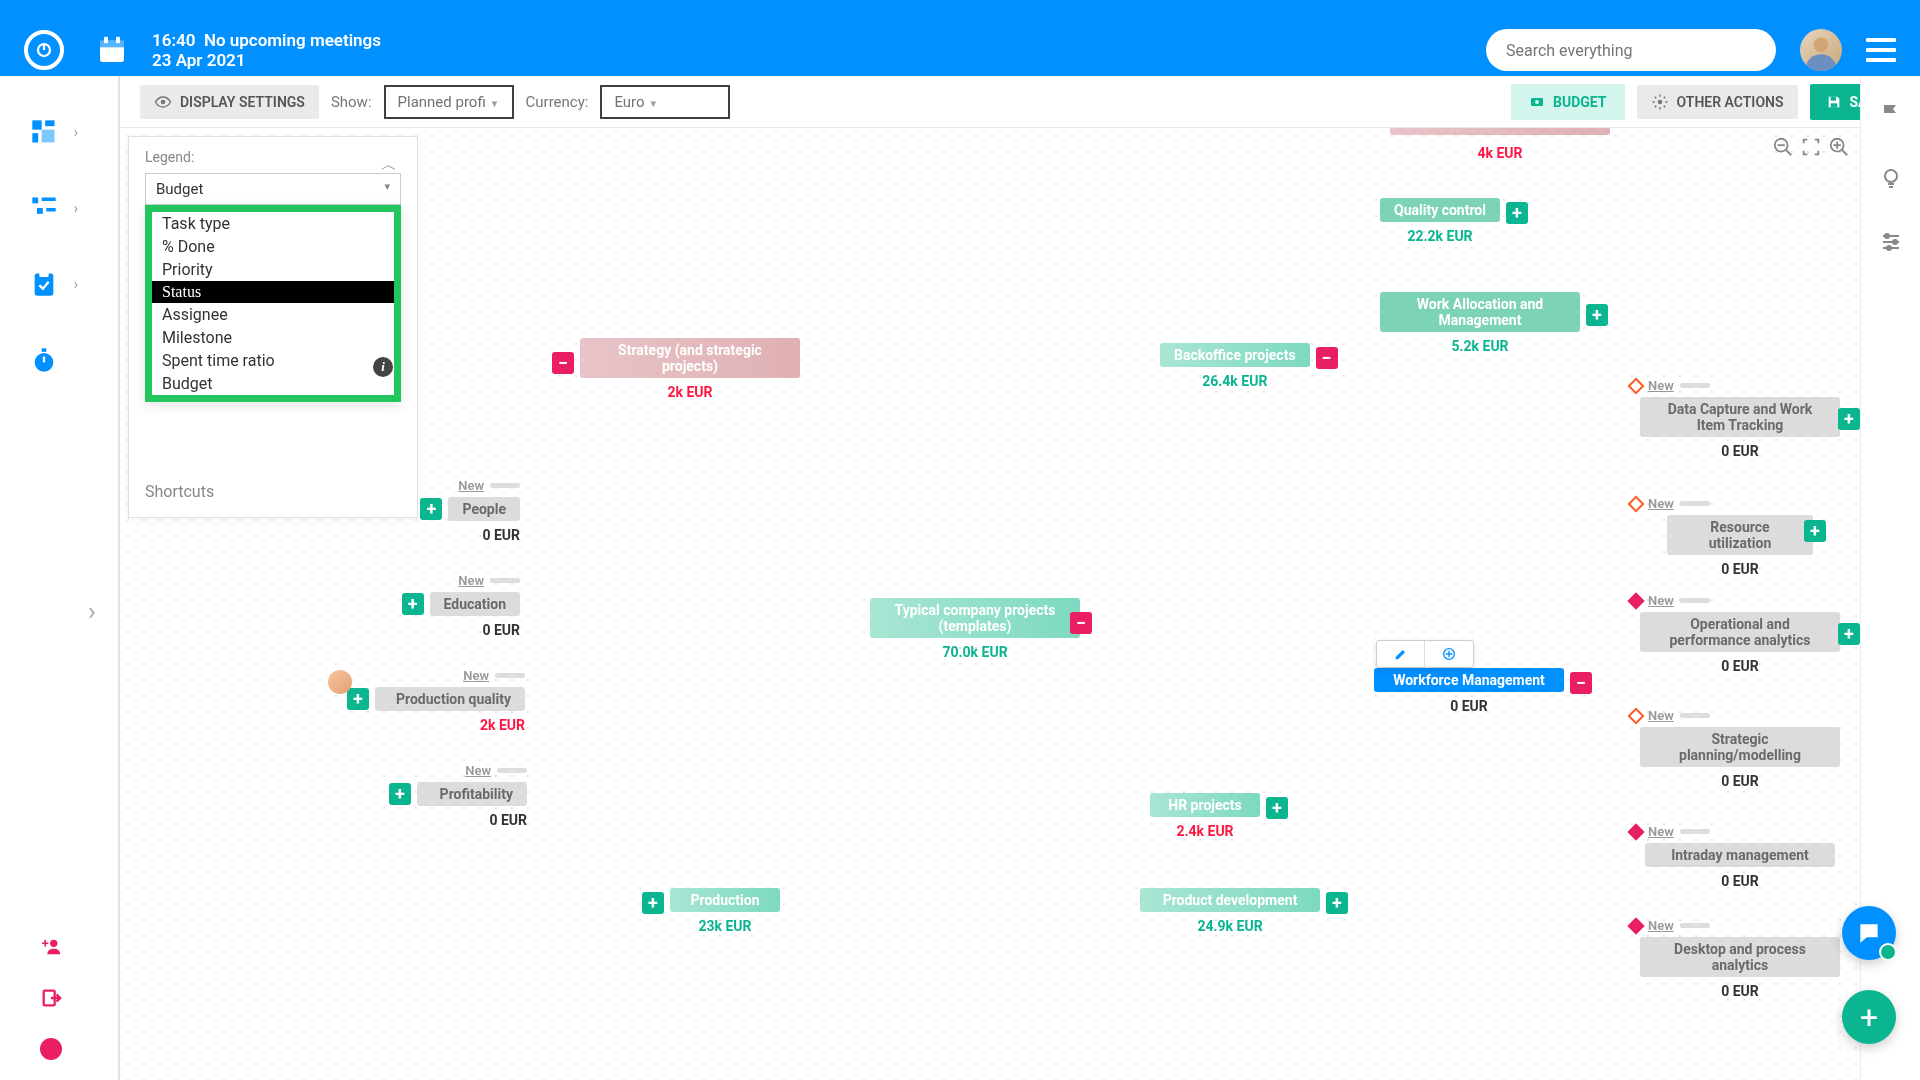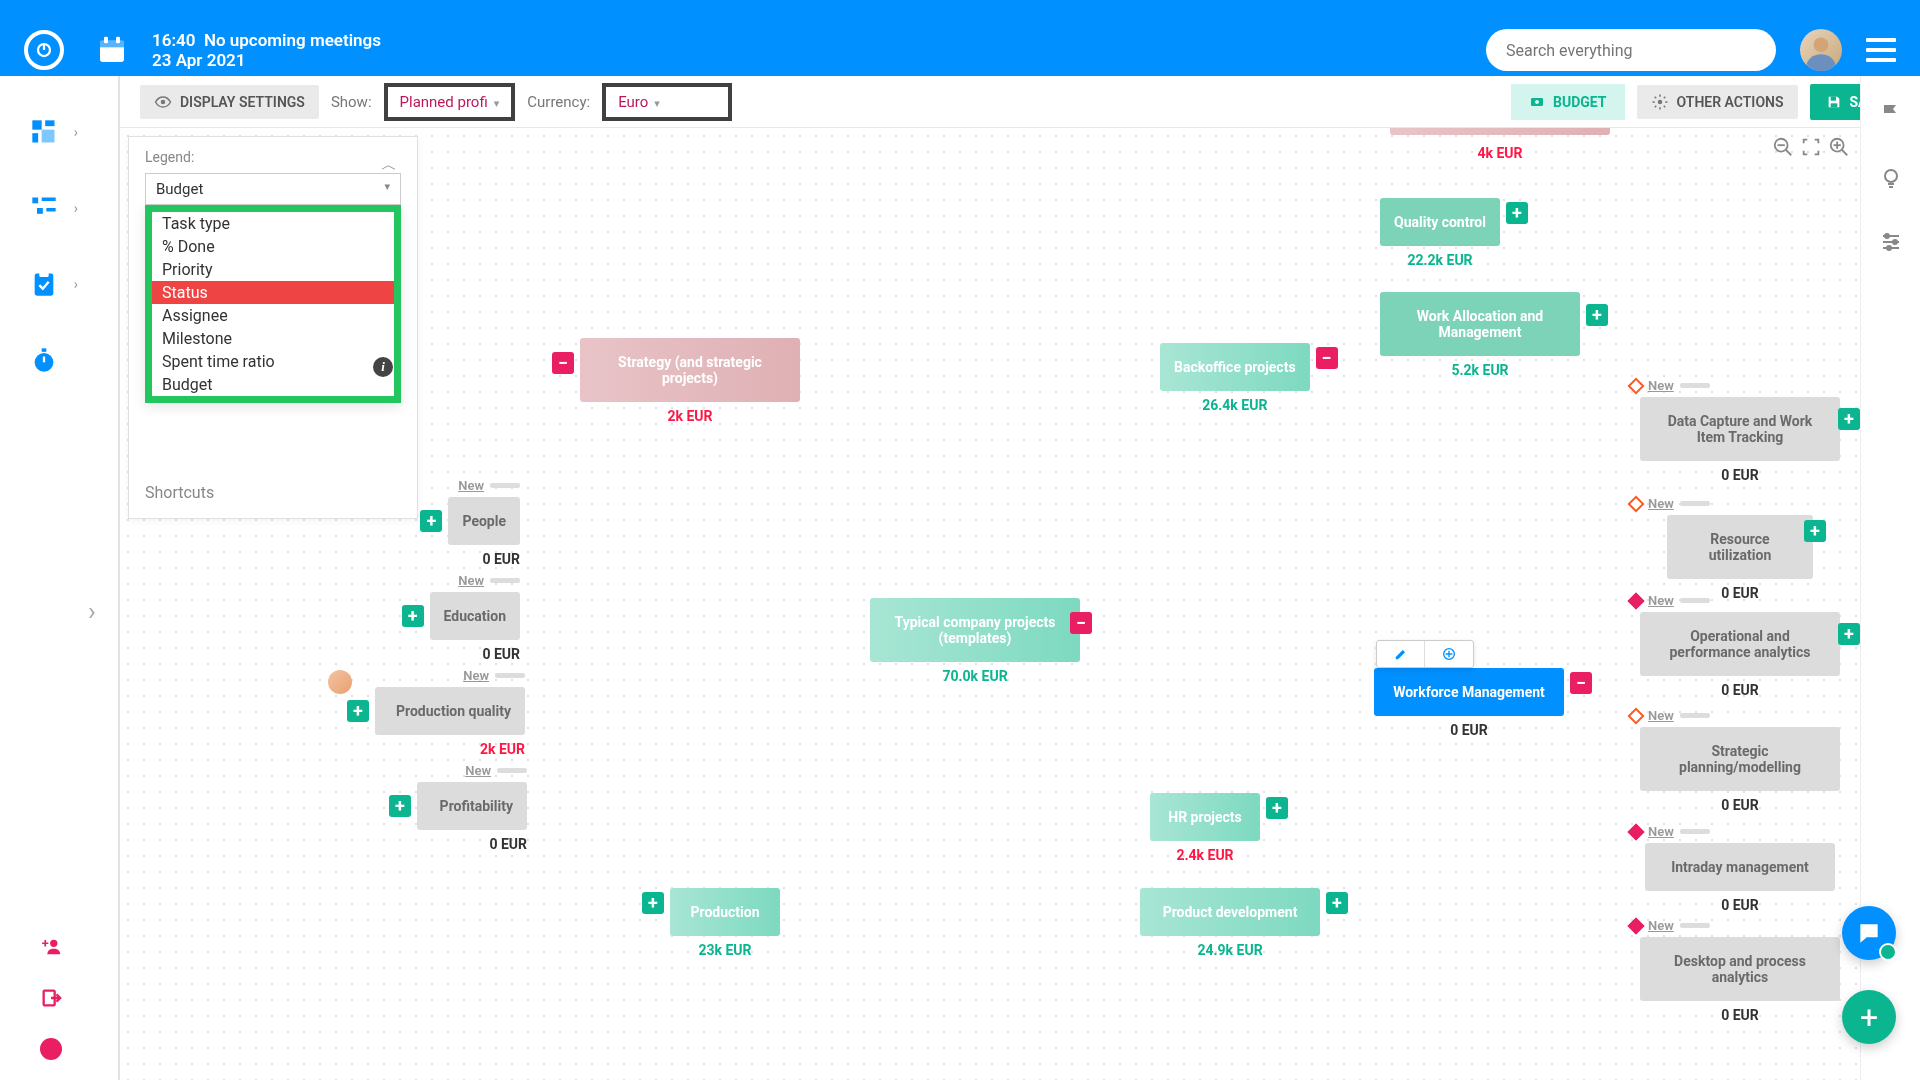--- a/index.html
+++ b/index.html
@@ -26,46 +26,46 @@
 .leftstrip .bottom-icons { position: absolute; bottom: 20px; left: 40px; display: flex; flex-direction: column; gap: 24px; }
 .leftstrip .bottom-icons div { color: #e91e63; font-size: 22px; }
 .leftstrip .invite { color: #e91e63; }
 .leftstrip .info-b { width:22px;height:22px;border-radius:50%;background:#e91e63;color:#fff;font-size:14px;display:flex;align-items:center;justify-content:center;font-weight:bold;font-style:italic;font-family:serif; }
 .expand-chevron { position: absolute; left: 88px; top: 520px; color: #aaa; font-size: 26px; }
 
 
 .toolbar { position: absolute; left: 120px; right: 0; top: 76px; height: 52px; background: #fff; border-bottom: 1px solid #e8e8e8; display: flex; align-items: center; padding: 0 20px; gap: 12px; }
 .btn-grey { background: #eaeaea; color: #555; padding: 8px 14px; border-radius: 2px; display: flex; align-items: center; gap: 8px; font-size: 14px; font-weight: 600; cursor: pointer; }
 .toolbar .lbl { color: #777; font-size: 15px; }
-.toolbar .select { border: 4px solid #404040; padding: 6px 12px; min-width: 130px; font-size: 15px; color: #be185d; position: relative; cursor: pointer; }
+.toolbar .select { border: 2px solid #404040; padding: 6px 12px; min-width: 130px; font-size: 15px; color: #737373; position: relative; cursor: pointer; }
 .toolbar .select::after { content: '▾'; color: #999; margin-left: 6px; font-size: 11px; }
 .toolbar .spacer { flex: 1; }
 .btn-teal-light { background: #d4f4ee; color: #0ab58f; padding: 10px 18px; font-weight: 700; font-size: 14px; display: flex; align-items: center; gap: 8px; cursor: pointer; }
 .btn-teal { background: #0ab58f; color: #fff; padding: 10px 16px; font-weight: 700; font-size: 14px; display: flex; align-items: center; gap: 8px; cursor: pointer; border-radius: 2px; }
 
 
 .canvas { position: absolute; left: 120px; right: 60px; top: 128px; bottom: 0; background-image: radial-gradient(circle, #e0e0e0 1px, transparent 1px); background-size: 16px 16px; overflow: hidden; }
 .zoom-ctrl { position: absolute; right: 10px; top: 8px; display: flex; gap: 6px; color: #888; }
 .zoom-ctrl svg { width: 22px; height: 22px; cursor: pointer; }
 
 
 .legend-panel { position: absolute; left: 8px; top: 8px; width: 290px; background: #fff; border: 1px solid #e0e0e0; padding: 12px 0 16px; box-shadow: 0 2px 8px rgba(0,0,0,0.05); }
 .legend-panel .title { font-size: 14px; color: #888; padding: 0 16px 8px; }
 .legend-panel .select-box { margin: 0 16px; border: 1px solid #ccc; padding: 6px 10px; font-size: 15px; color: #333; position: relative; cursor: pointer; }
 .legend-panel .select-box::after { content: '▾'; position: absolute; right: 10px; color: #888; font-size: 11px; }
 .legend-panel .chev-up { position: absolute; right: 20px; top: 18px; color: #888; font-size: 16px; cursor: pointer; }
 .dropdown-list { margin: 0 16px; border: 7px solid #22c55e; background: #fff; box-shadow: 0 4px 12px rgba(0,0,0,0.1); }
 .dropdown-list .opt { padding: 2px 10px; font-size: 16px; color: #333; cursor: pointer; }
-.dropdown-list .opt.sel { background: #ef4444; color: #fff; }
+.dropdown-list .opt.sel { background: #000000; color: #fff; font-family: Liberation Serif, serif; }
 .legend-panel .info-dot { position:absolute; right: 24px; top: 220px; width:20px;height:20px;border-radius:50%;background:#444;color:#fff;font-size:13px;display:flex;align-items:center;justify-content:center;font-weight:bold;font-style:italic;font-family:serif; }
 .legend-panel .shortcuts { padding: 80px 16px 0; color: #888; font-size: 16px; }
 
 
 .node { position: absolute; text-align: center; }
-.node .box { padding: 16px 14px; border-radius: 3px; font-size: 14px; font-weight: 700; color: #555; background: #e8e8e8; display: inline-block; min-width: 110px; }
+.node .box { padding: 4px 14px; border-radius: 3px; font-size: 14px; font-weight: 700; color: #555; background: #e8e8e8; display: inline-block; min-width: 110px; }
 .node .box.teal { background: linear-gradient(90deg,#a8e6d4,#7dd9c0); color: #fff; }
 .node .box.teal-solid { background: #7dd3b8; color: #fff; }
 .node .box.grey { background: #dcdcdc; color: #6a6a6a; }
 .node .box.pink { background: linear-gradient(90deg,#e8c4c8,#dfb0b4); color: #fff; }
 .node .box.blue { background: #0090ff; color: #fff; }
 .node .value { font-size: 14px; font-weight: 700; margin-top: 6px; color: #333; }
 .node .value.red { color: #ff1744; }
 .node .value.teal { color: #0ab58f; }
 .node .status { font-size: 13px; color: #999; font-weight: 600; display: flex; align-items: center; gap: 6px; margin-bottom: 4px; justify-content: flex-start; text-decoration: underline; }
 .node .status .diamond { width: 12px; height: 12px; transform: rotate(45deg); border: 2px solid #ff5722; background: #fff; }

